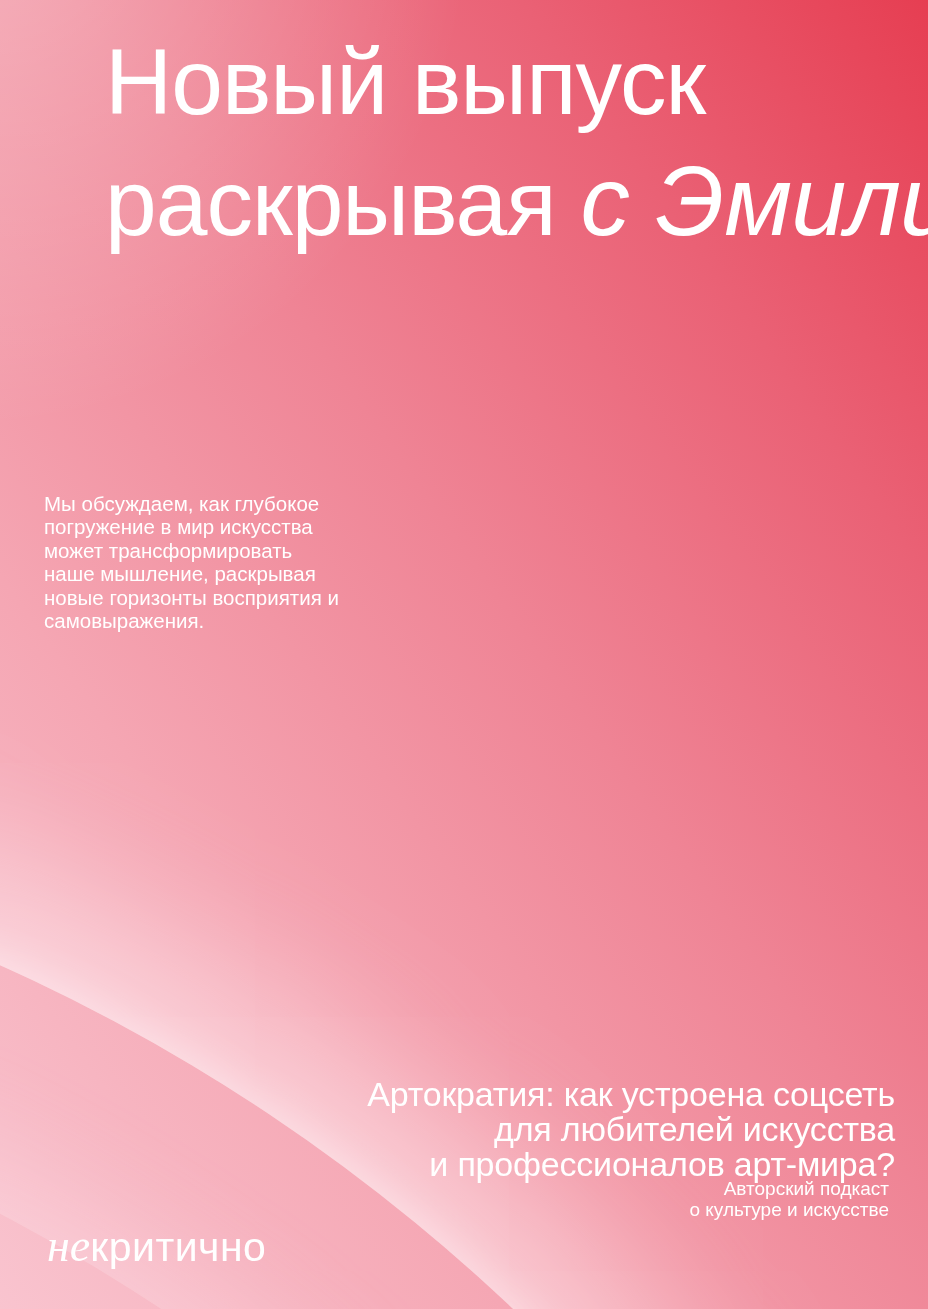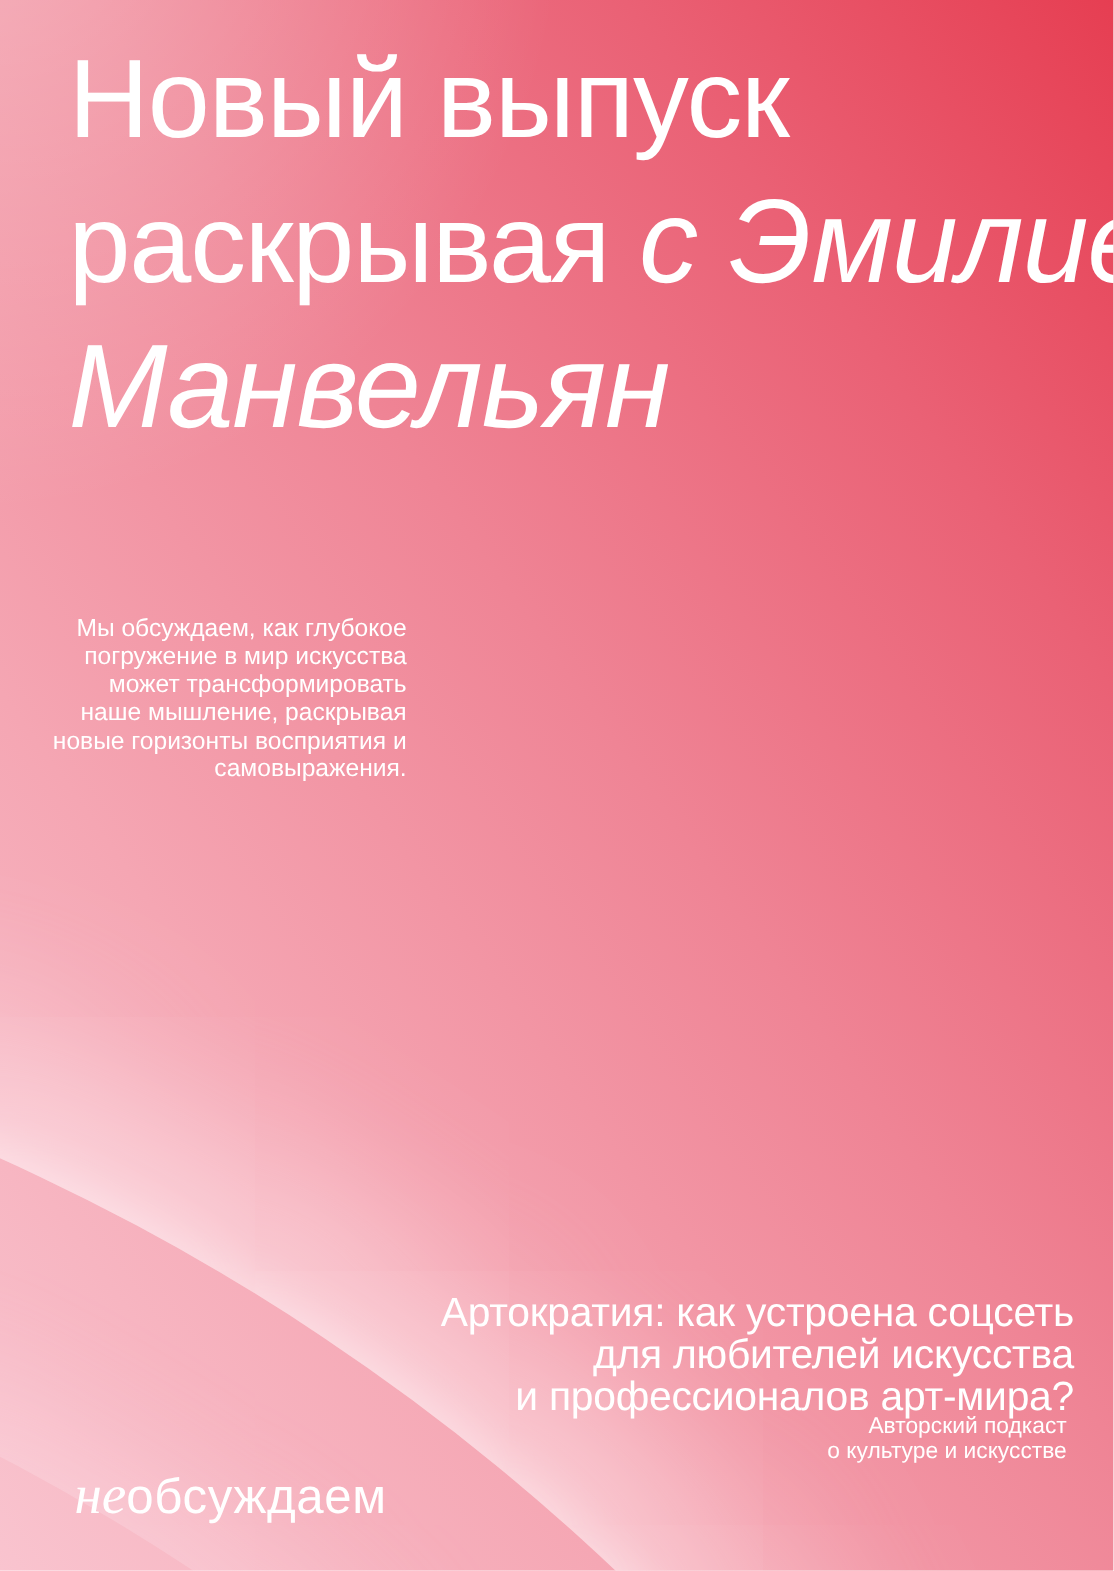--- a/index.html
+++ b/index.html
@@ -47,46 +47,46 @@
     top: 34px;
     margin: 0;
     font-weight: 400;
     line-height: 97px;
     white-space: nowrap;
   }
   .title .sans {
     font-family: "Liberation Sans", sans-serif;
     font-size: 93px;
     letter-spacing: -1px;
+    margin-left: 48px;
   }
   .title .serif {
     font-family: Liberation Sans, sans-serif;
     font-style: italic;
     font-weight: 400;
     font-size: 99px;
     letter-spacing: -1px;
   }
 
   .subtitle {
     position: absolute;
     left: 363px;
     top: 351px;
     font-size: 28px;
     letter-spacing: 0;
   }
 
   .description {
     position: absolute;
     left: 44px;
-    top: 512px;
+    top: 492px;
     margin: 0;
     font-size: 20.5px;
     line-height: 23.4px;
     white-space: pre-line;
-    text-align: right;
   }
 
   .question {
     position: absolute;
     right: 33px;
     top: 1077px;
     text-align: right;
     font-size: 34px;
     line-height: 35px;
     letter-spacing: -0.2px;
@@ -97,21 +97,20 @@
     position: absolute;
     left: 47px;
     top: 1222px;
     line-height: 47px;
     white-space: nowrap;
   }
   .logo .logo-serif {
     font-family: "Liberation Serif", serif;
     font-style: italic;
     font-size: 46px;
-    margin-left: 15px;
   }
   .logo .logo-sans {
     font-family: "Liberation Sans", sans-serif;
     font-size: 41px;
     letter-spacing: 0.5px;
   }
 
   .caption {
     position: absolute;
     right: 39px;
@@ -126,35 +125,34 @@
 <body>
 
 <div class="poster">
 
   <div class="glow-arc"></div>
   <div class="glow-arc secondary"></div>
 
   <h1 class="title">
     <span class="sans">Новый выпуск</span><br>
     <span class="sans">раскрывая </span><span class="serif">с Эмилией</span><br>
-    <span class="serif">Манвельян</span>
   </h1>
 
 
   <p class="description">Мы обсуждаем, как глубокое
 погружение в мир искусства
 может трансформировать
 наше мышление, раскрывая
 новые горизонты восприятия и
 самовыражения.</p>
 
   <div class="question">Артократия: как устроена соцсеть
 для любителей искусства
 и профессионалов арт-мира?</div>
 
   <div class="logo">
-    <span class="logo-serif">не</span><span class="logo-sans">обсуждаем</span>
+    <span class="logo-serif">не</span><span class="logo-sans">критично</span>
   </div>
 
   <div class="caption">Авторский подкаст
 о культуре и искусстве</div>
 
 </div>
 
 </body></html>

